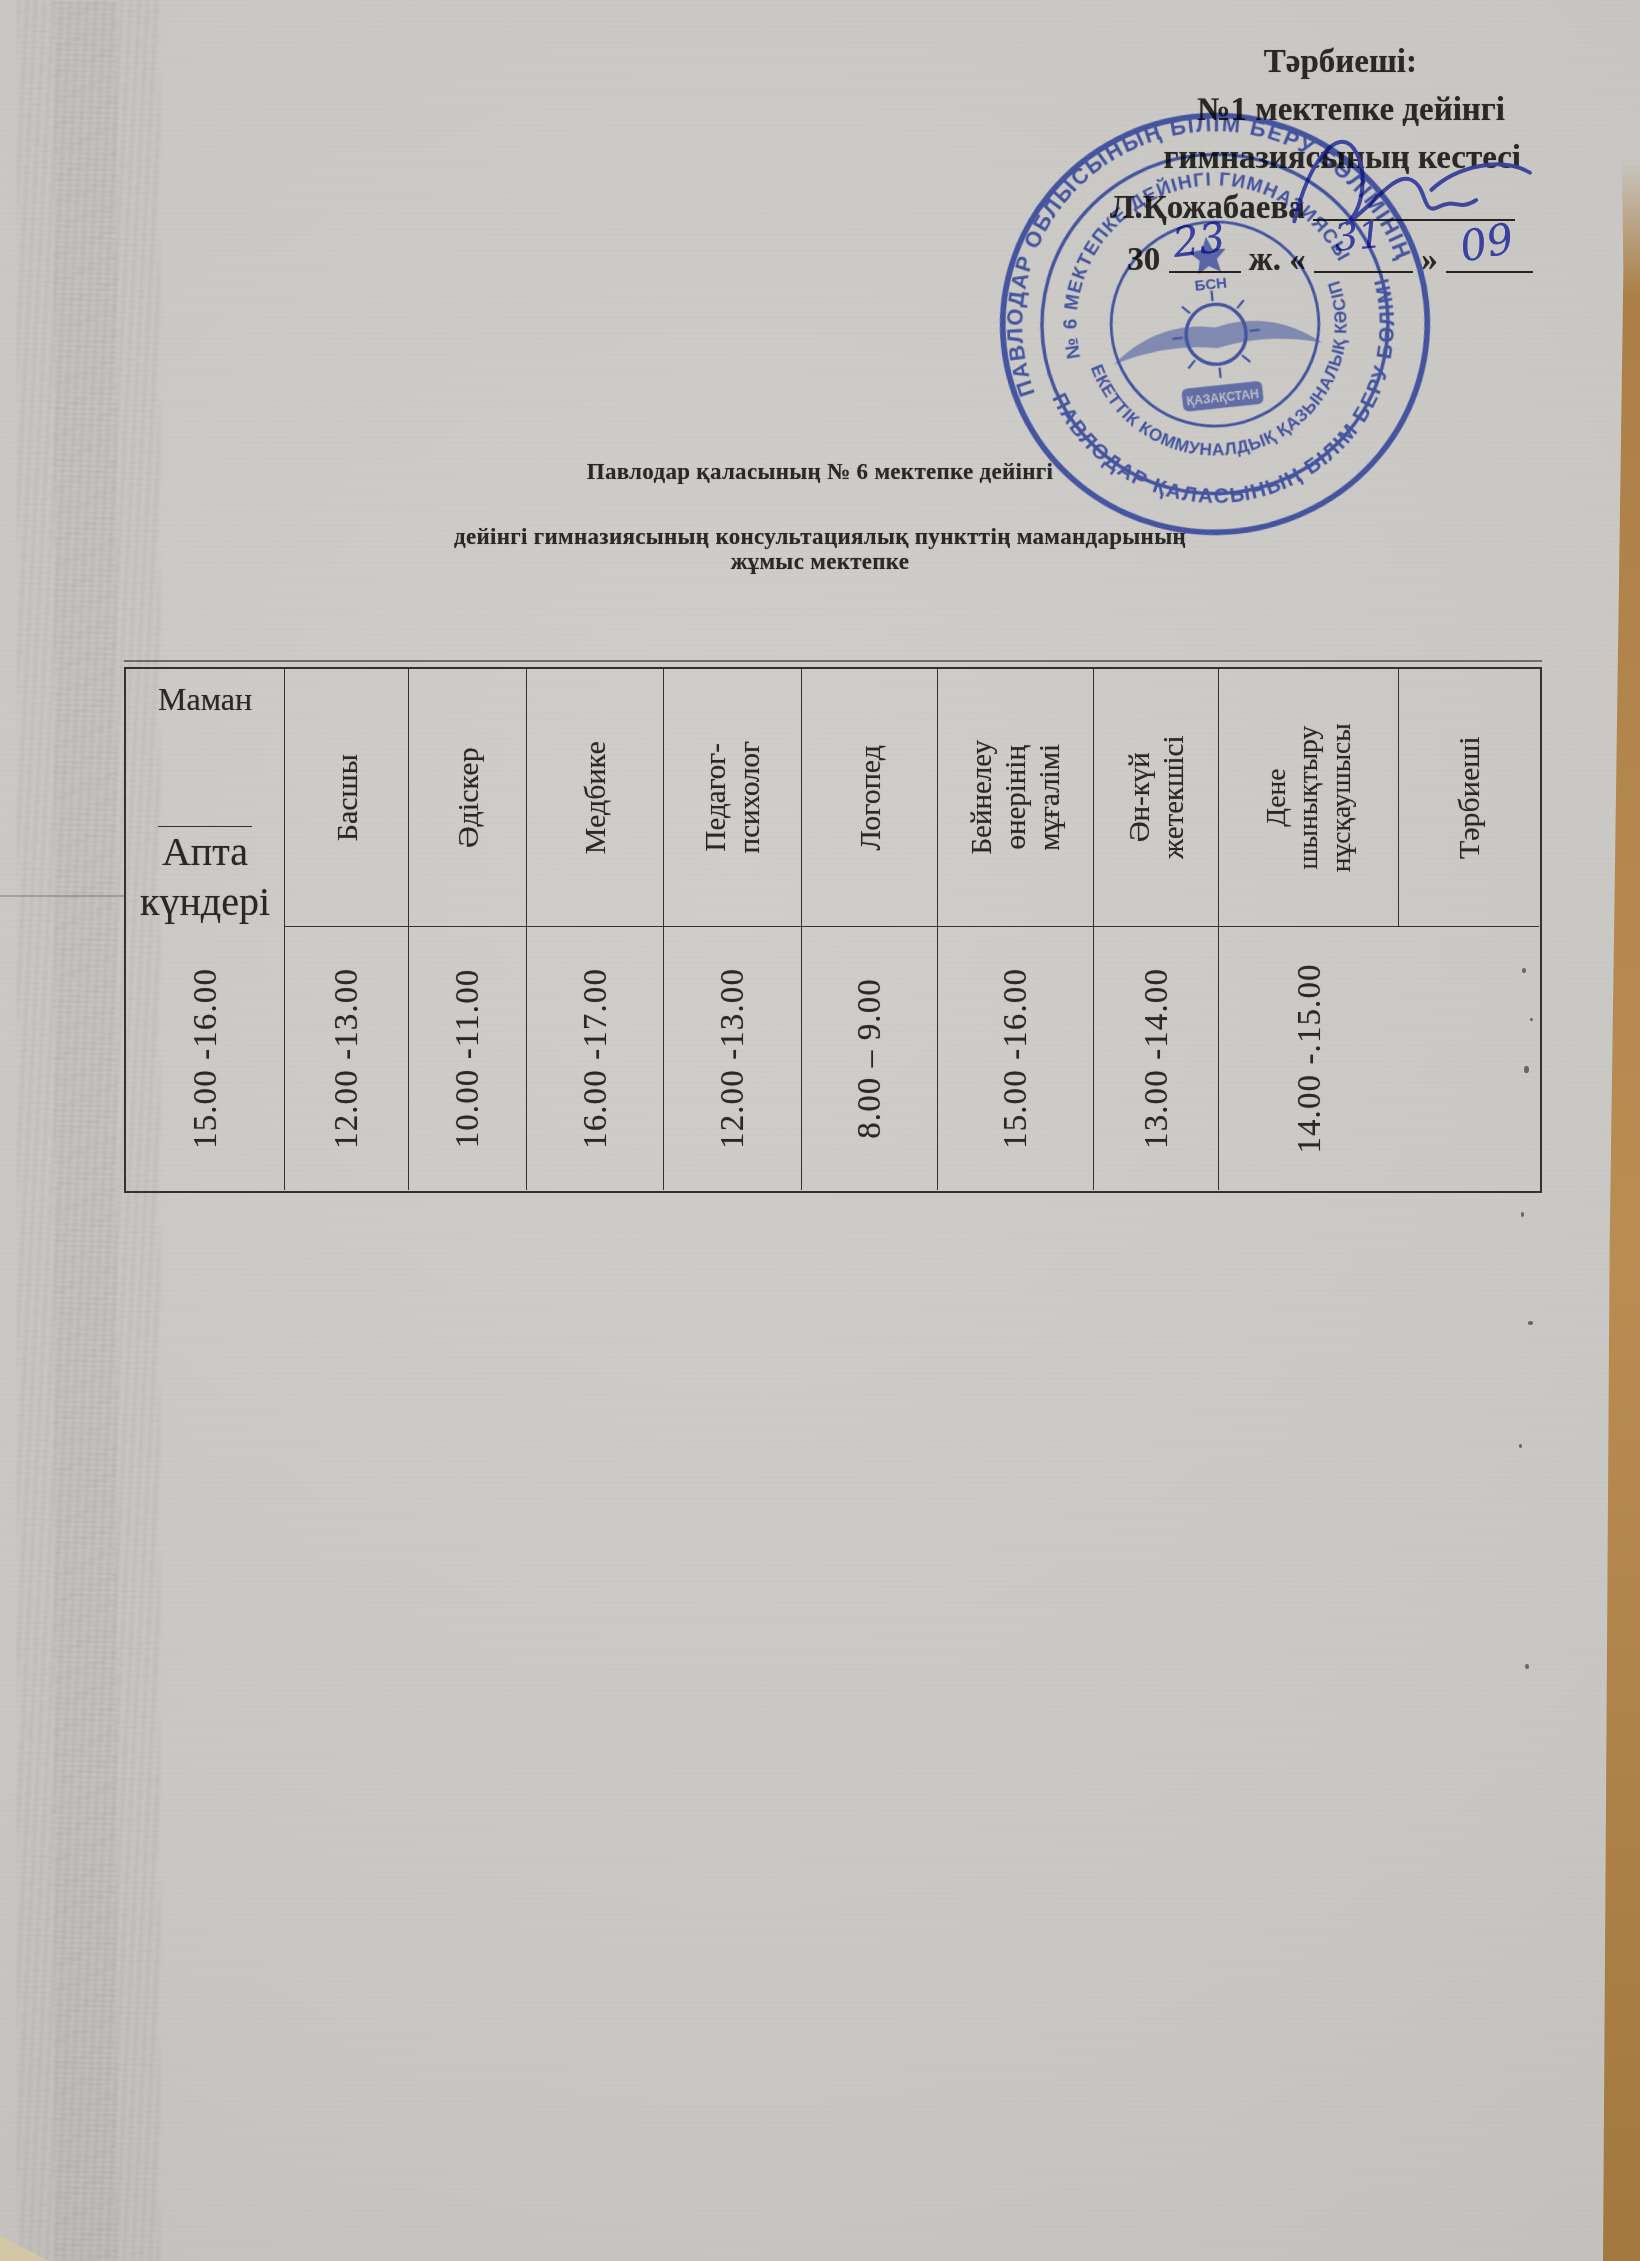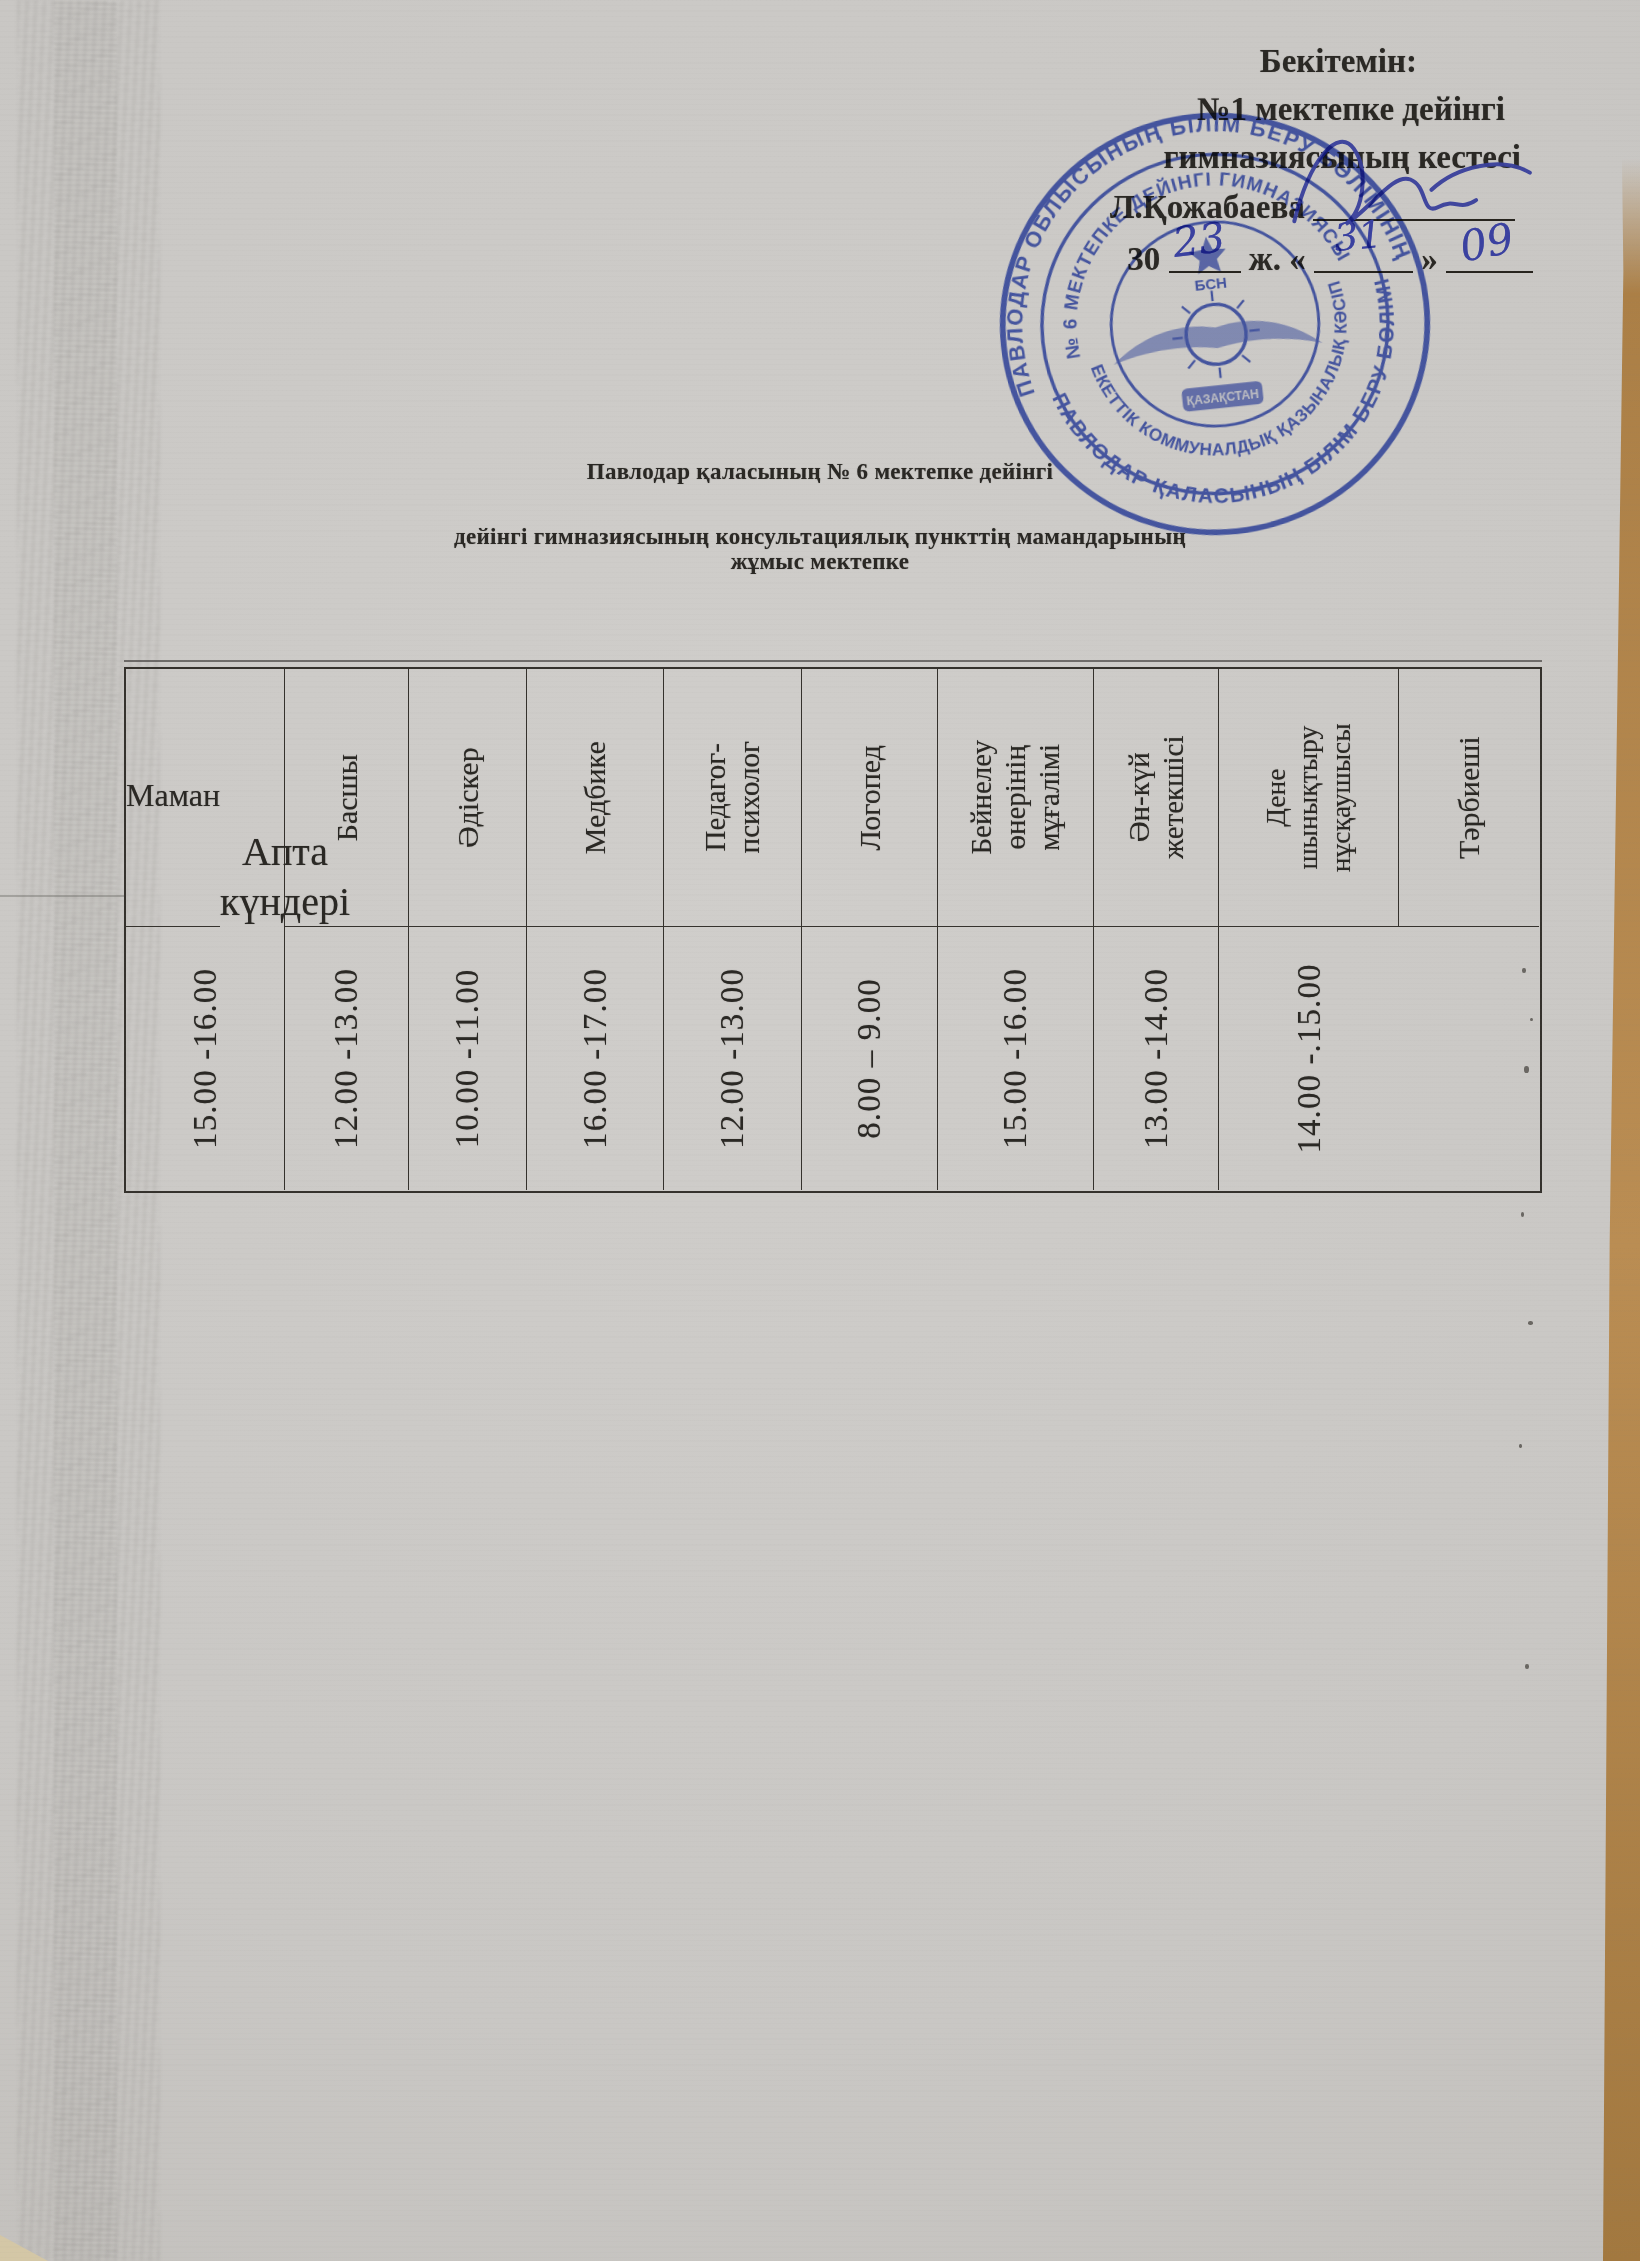--- a/index.html
+++ b/index.html
@@ -47,21 +47,21 @@
     grid-template-columns:159px 124px 118px 137px 138px 136px 156px 125px 180px 140px;
     grid-template-rows:258px 263px;
     font-size:30px;text-shadow:0 0 0.9px rgba(43,41,37,.5);}
   .tbl::before{content:"";position:absolute;left:-2.3px;right:-2.3px;top:-8.6px;height:1.7px;background:rgba(58,56,53,.65);}
   .c{border-right:1.7px solid #34312c;display:flex;align-items:center;justify-content:center;overflow:visible;}
   .c.lastcol{border-right:none;}
   .hdr{border-bottom:1.7px solid #34312c;}
   .rot{transform:rotate(-90deg);text-align:center;line-height:1.18;width:189px;}
   .rot.nowrapt{white-space:nowrap;width:auto;font-size:33px;letter-spacing:1.1px;}
   .fs50{font-size:29px;} .fs48{font-size:27.5px;}
-  .corner{display:flex;flex-direction:row;align-items:flex-end;justify-content:flex-start;}
+  .corner{display:flex;flex-direction:column;align-items:center;justify-content:flex-start;}
   .corner-top{height:162px;border-bottom:1.7px solid #34312c;display:flex;justify-content:center;padding-top:11.5px;box-sizing:border-box;font-size:32px;}
   .corner-bot{flex:1;display:flex;align-items:center;justify-content:center;text-align:center;font-size:40px;line-height:1.25;}
   .daycell{justify-content:flex-start;padding-left:30px;font-size:36px;box-sizing:border-box;}
 </style>
 </head>
 <body>
 
 <div class="smudge"></div>
 <div class="smudge2"></div>
 <div class="scratch"></div>
@@ -69,21 +69,21 @@
 <div class="corner-beige"></div>
 <div class="speck" style="left:1522px;top:968px;width:4px;height:5.2px;"></div>
 <div class="speck" style="left:1530px;top:1018px;width:2.9px;height:3.4px;"></div>
 <div class="speck" style="left:1524px;top:1066px;width:5.2px;height:6.9px;"></div>
 <div class="speck" style="left:1521px;top:1212px;width:3.4px;height:4.6px;"></div>
 <div class="speck" style="left:1528px;top:1321px;width:4.6px;height:4px;"></div>
 <div class="speck" style="left:1519px;top:1444px;width:2.9px;height:4px;"></div>
 <div class="speck" style="left:1525px;top:1664px;width:4px;height:5.2px;"></div>
 
 <div>
-  <div class="appr-line" style="top:45px;right:223px;">Бекітемін:</div>
+  <div class="appr-line" style="top:45px;right:223px;">Тәрбиеші:</div>
   <div class="appr-line" style="top:93px;right:135px;">№1 мектепке дейінгі</div>
   <div class="appr-line" style="top:141px;right:119px;">гимназиясының кестесі</div>
   <div class="appr-line" style="top:191px;right:125px;">
     <span>Л.Қожабаева</span>
     <span class="blank" style="width:202px;">
       <svg class="sig-svg" width="263" height="143" viewBox="0 0 460 250">
         <g fill="none" stroke="#39409c" stroke-width="7" stroke-linecap="round" opacity=".95">
           <path d="M18,205 C45,95 95,40 122,78 C148,115 140,185 108,210 C150,185 190,120 221,132 C252,144 240,196 270,180 C300,164 306,188 336,168"></path>
           <path d="M258,150 C300,110 380,90 430,120"></path>
         </g>

